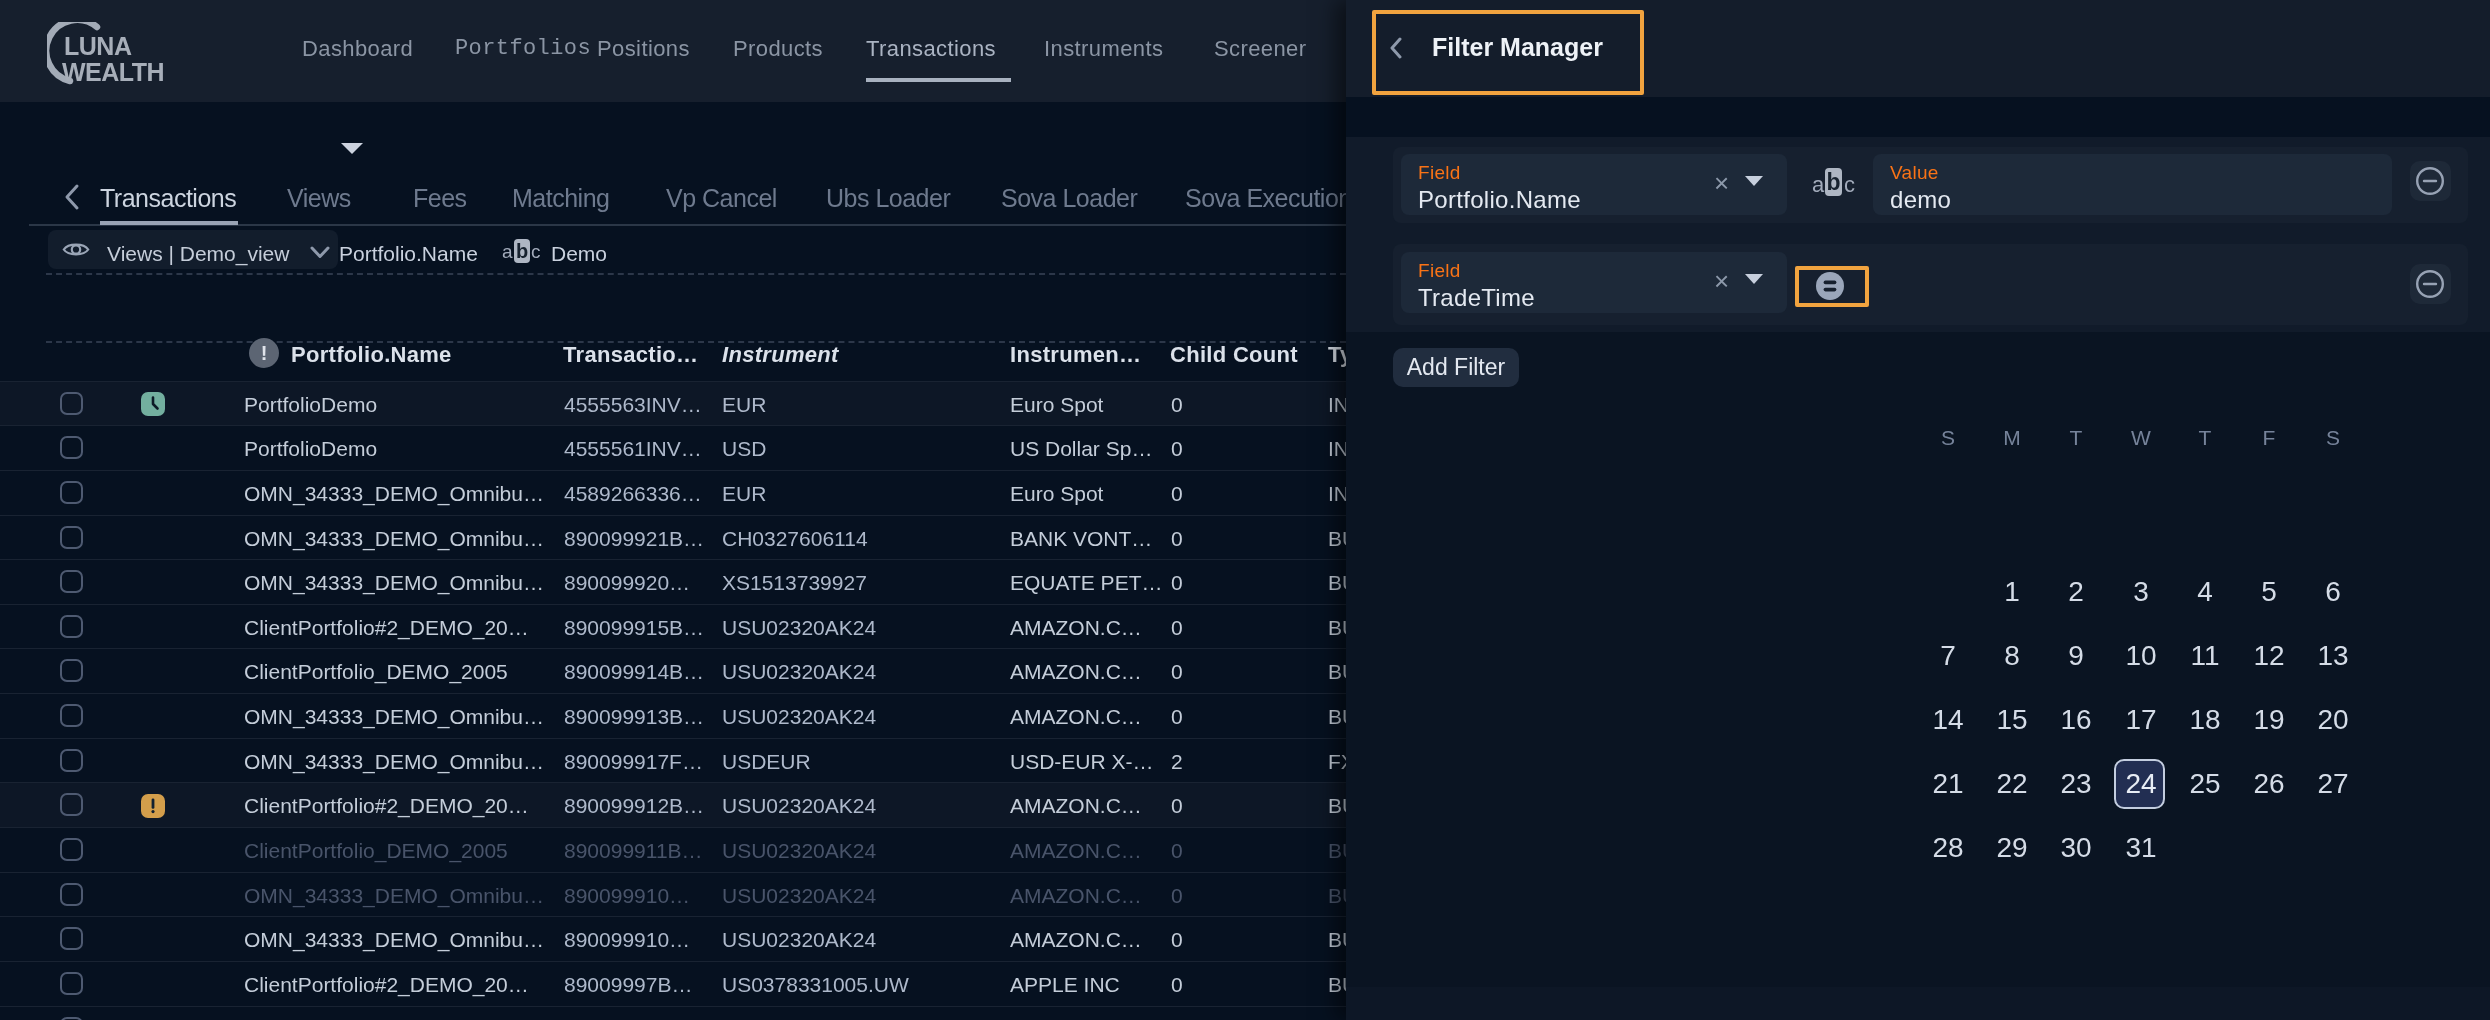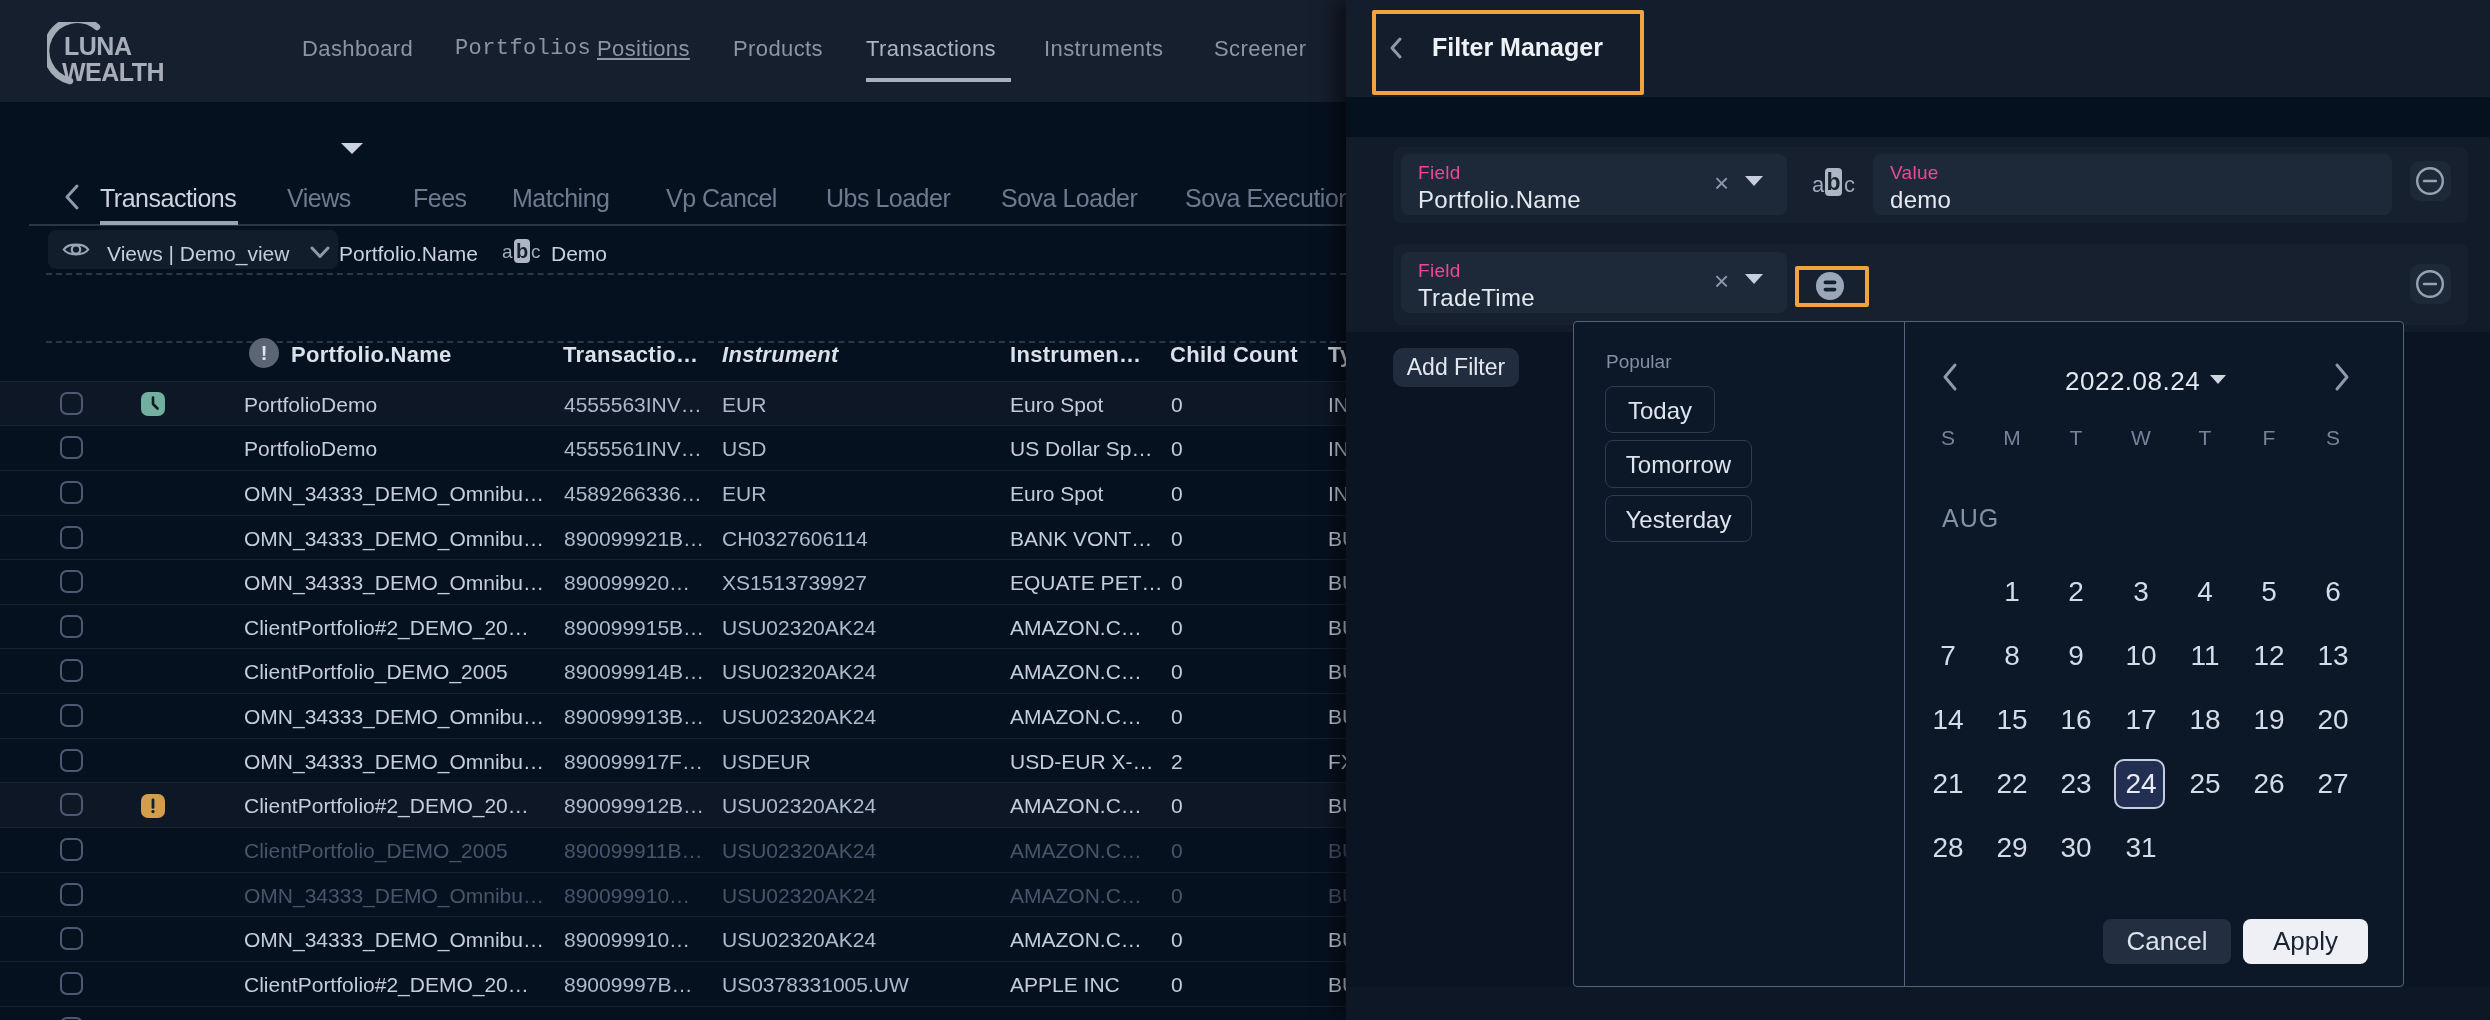--- a/index.html
+++ b/index.html
@@ -40,21 +40,21 @@
 
 #panel { position:absolute; left:1346px; top:0; width:1144px; height:1020px; background:#0a1422; box-shadow:-10px 0 20px rgba(0,0,0,.5); }
 #phead { position:absolute; left:0; top:0; width:1144px; height:97px; background:#141d2b; }
 #darkband { position:absolute; left:0; top:97px; width:1144px; height:40px; background:#061120; }
 #fsection { position:absolute; left:0; top:137px; width:1144px; height:195px; background:#111b2a; }
 #bstrip { position:absolute; left:0; top:987px; width:1144px; height:33px; background:#0d1726; }
 #ptitle { position:absolute; left:86px; top:33px; font-size:25px; font-weight:bold; color:#eef2f7; letter-spacing:0; }
 .orange { position:absolute; border:4px solid #f1a33f; border-radius:2px; }
 .frow { position:absolute; left:47px; width:1075px; background:#16202f; border-radius:8px; }
 .fbox { position:absolute; background:#1d2939; border-radius:8px; }
-.flabel { position:absolute; left:17px; top:8px; font-size:19px; color:#ec4899; letter-spacing:.3px; }
+.flabel { position:absolute; left:17px; top:8px; font-size:19px; color:#f97316; letter-spacing:.3px; }
 .fvalue { position:absolute; left:17px; top:32px; font-size:24px; color:#e4e9f1; letter-spacing:.3px; }
 .fx { position:absolute; font-size:26px; color:#8c98aa; }
 .fcaret { position:absolute; width:0; height:0; border-left:9px solid transparent; border-right:9px solid transparent; border-top:10px solid #c7cfdd; }
 .minusbtn { position:absolute; width:41px; height:40px; background:rgba(205,220,245,0.05); border-radius:10px; }
 #addfilter { position:absolute; left:47px; top:348px; width:126px; height:39px; background:#212d3f; border-radius:10px; font-size:23px; color:#e3e8f0; text-align:center; line-height:39px; }
 
 
 #popup { position:absolute; left:1573px; top:321px; width:831px; height:666px; background:#0c1727; border:1px solid #55627a; border-radius:4px; }
 #pdivider { position:absolute; left:330px; top:0; width:1px; height:664px; background:#55627a; }
 #popular { position:absolute; left:32px; top:29px; font-size:19px; color:#8390a2; }
@@ -75,21 +75,21 @@
 <div id="page">
 
 <div id="nav">
   <svg width="130" height="66" viewBox="0 0 130 66" style="position:absolute;left:47px;top:22px;">
     <path d="M 50 5 A 31 31 0 1 0 23 59" stroke="#a3abb7" stroke-width="6.5" fill="none" stroke-linecap="round"></path>
     <text x="17" y="33" font-size="25" font-weight="bold" fill="#a7aeb9" letter-spacing="-0.5">LUNA</text>
     <text x="15" y="59" font-size="25" font-weight="bold" fill="#a7aeb9" letter-spacing="-0.5">WEALTH</text>
   </svg>
   <div class="navitem" style="left:302px;">Dashboard</div>
   <div class="navitem" style="left:455px;font-family:Liberation Mono, monospace;">Portfolios</div>
-  <div class="navitem" style="left:597px;text-decoration:underline;">Positions</div>
+  <div class="navitem" style="left:597px;">Positions</div>
   <div class="navitem" style="left:733px;">Products</div>
   <div class="navitem active" style="left:866px;">Transactions</div>
   <div class="navitem" style="left:1044px;">Instruments</div>
   <div class="navitem" style="left:1214px;">Screener</div>
   <div id="navline"></div>
 </div>
 
 <div id="h1caret"></div>
 
 <svg width="20" height="32" viewBox="0 0 20 32" style="position:absolute;left:62px;top:182px;">
@@ -323,38 +323,20 @@
     <svg width="30" height="30" viewBox="0 0 30 30" style="position:absolute;left:1022px;top:25px;">
       <circle cx="15" cy="15" r="12.8" stroke="#97a2b4" stroke-width="2.4" fill="none"></circle>
       <path d="M9 15 L21 15" stroke="#97a2b4" stroke-width="2.4" stroke-linecap="round"></path>
     </svg>
   </div>
   <div class="orange" style="left:449px;top:266px;width:74px;height:41px;"></div>
 
   <div id="addfilter">Add Filter</div>
 </div>
 
-<div id="popup">
-  <div id="pdivider"></div>
-  <div id="popular">Popular</div>
-  <div class="pbtn" style="top:64px;width:110px;height:47px;line-height:47px;">Today</div>
-  <div class="pbtn" style="top:118px;width:147px;height:48px;line-height:48px;">Tomorrow</div>
-  <div class="pbtn" style="top:173px;width:147px;height:47px;line-height:47px;">Yesterday</div>
-  <svg width="18" height="30" viewBox="0 0 18 30" style="position:absolute;left:367px;top:40px;">
-        <path class="thinchev" d="M14 3 L4 15 L14 27" stroke="#c3cbd9"></path>
-      </svg>
-  <svg width="18" height="30" viewBox="0 0 18 30" style="position:absolute;left:759px;top:40px;">
-        <path class="thinchev" d="M4 3 L14 15 L4 27" stroke="#c3cbd9"></path>
-      </svg>
-  <div id="calhdr">2022.08.24</div>
-  <div id="calcaret"></div>
-  <div id="aug">AUG</div>
-  <div id="cancel">Cancel</div>
-  <div id="apply">Apply</div>
-</div>
 <div class="wday" style="left:1948px;">S</div>
     <div class="wday" style="left:2012px;">M</div>
     <div class="wday" style="left:2076px;">T</div>
     <div class="wday" style="left:2141px;">W</div>
     <div class="wday" style="left:2205px;">T</div>
     <div class="wday" style="left:2269px;">F</div>
     <div class="wday" style="left:2333px;">S</div>
 <div id="selbox"></div>
 <div class="day" style="left:2012px;top:592px;">1</div>
 <div class="day" style="left:2076px;top:592px;">2</div>

